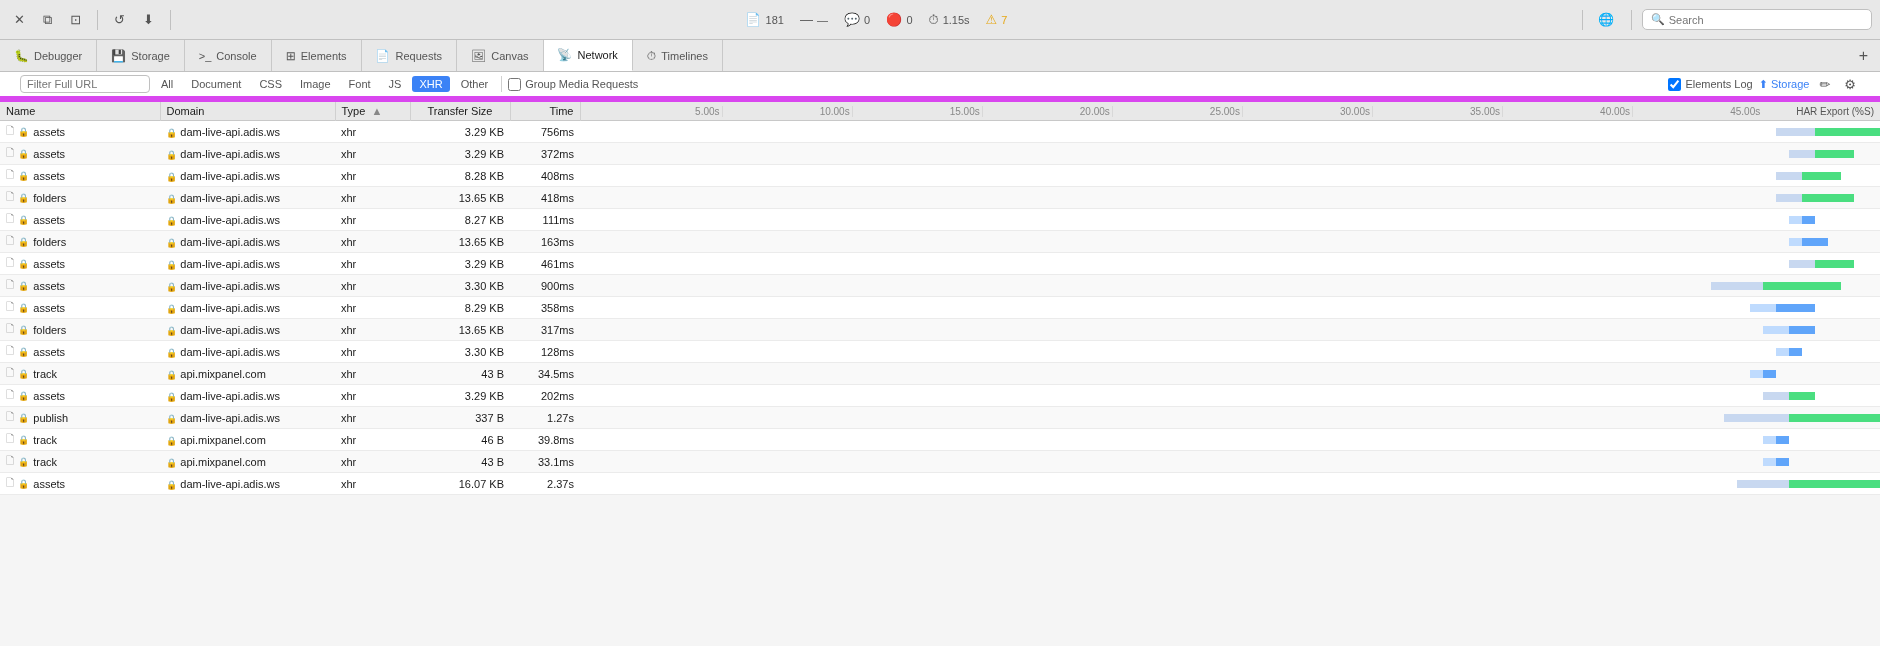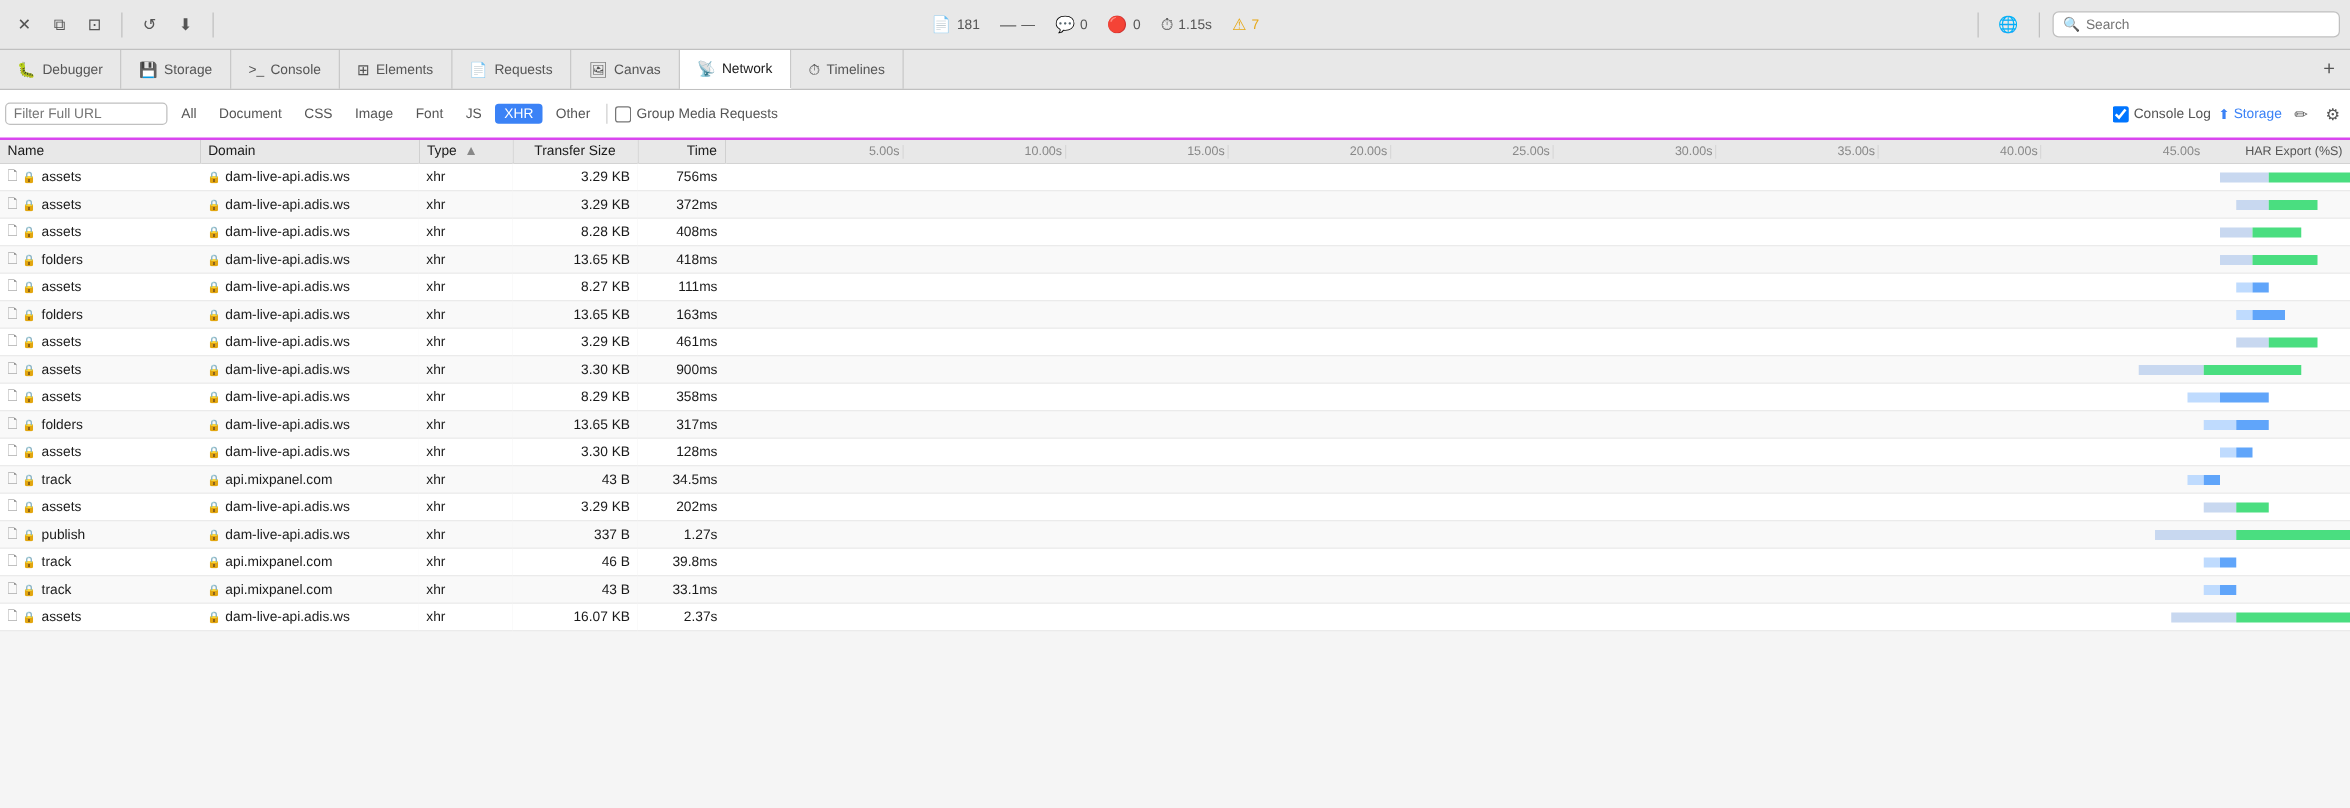--- a/index.html
+++ b/index.html
@@ -35,21 +35,21 @@
       height: 100%; border-right: 1px solid #c8c8c8; cursor: pointer;
       font-size: 11px; color: #555; white-space: nowrap;
     }
     .tab.active { background: #fff; border-bottom: 1px solid #fff; color: #1a1a1a; }
     .tab-icon { font-size: 12px; }
     .tab-add { margin-left: auto; padding: 0 12px; font-size: 16px; color: #555; cursor: pointer; }
 
     
     .filter-bar {
       display: flex; align-items: center; background: #fff;
-      border-bottom: 2px solid #d946ef; height: 40px; padding: 0 4px; gap: 4px;
+      border-bottom: 6px solid #d946ef; height: 30px; padding: 0 20px; gap: 4px;
     }
     .filter-input {
       border: 1px solid #c0c0c0; border-radius: 4px; padding: 2px 6px;
       font-size: 11px; width: 130px; outline: none;
     }
     .filter-btn {
       padding: 2px 7px; font-size: 11px; cursor: pointer;
       background: none; border: none; color: #555; border-radius: 3px;
     }
     .filter-btn.active {
@@ -195,21 +195,21 @@
   <button class="filter-btn active">XHR</button>
   <button class="filter-btn">Other</button>
   <div class="filter-sep"></div>
   <label class="preserve-log">
     <input type="checkbox" style="">
     <span>Group Media Requests</span>
   </label>
   <div class="filter-right">
     <label class="preserve-log">
       <input type="checkbox" checked="" style="">
-      <span>Console Log</span>
+      <span>Elements Log</span>
     </label>
     <button class="export-btn">
       <span>⬆</span>
       <span>Storage</span>
     </button>
     <button class="icon-btn">✏</button>
     <button class="icon-btn">⚙</button>
   </div>
 </div>
 

